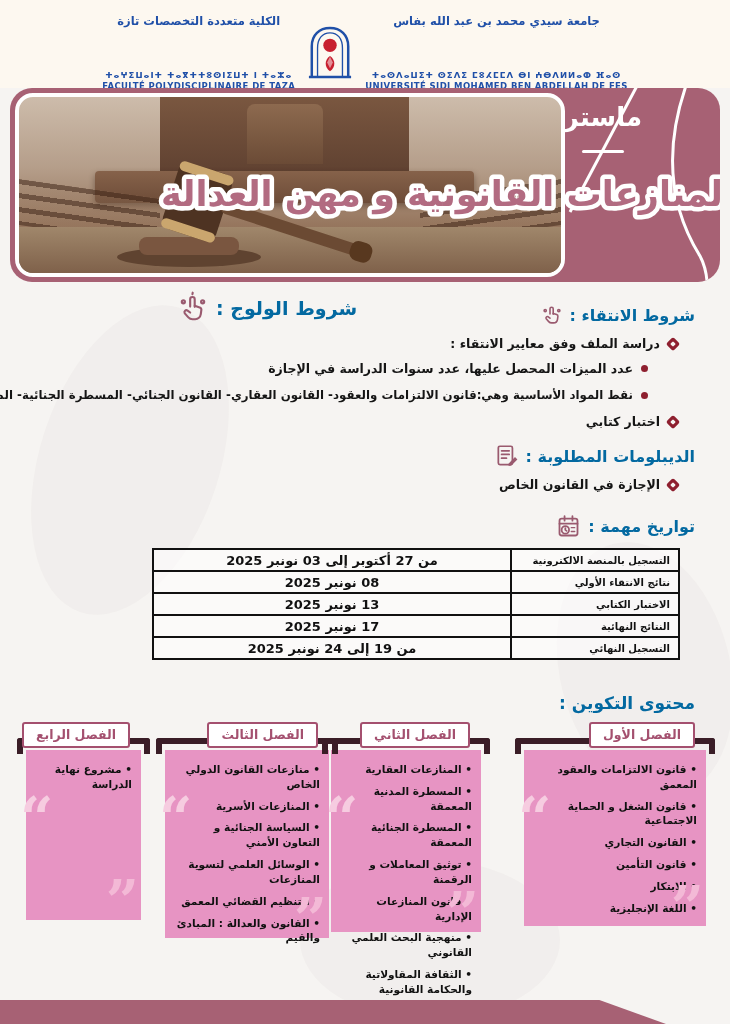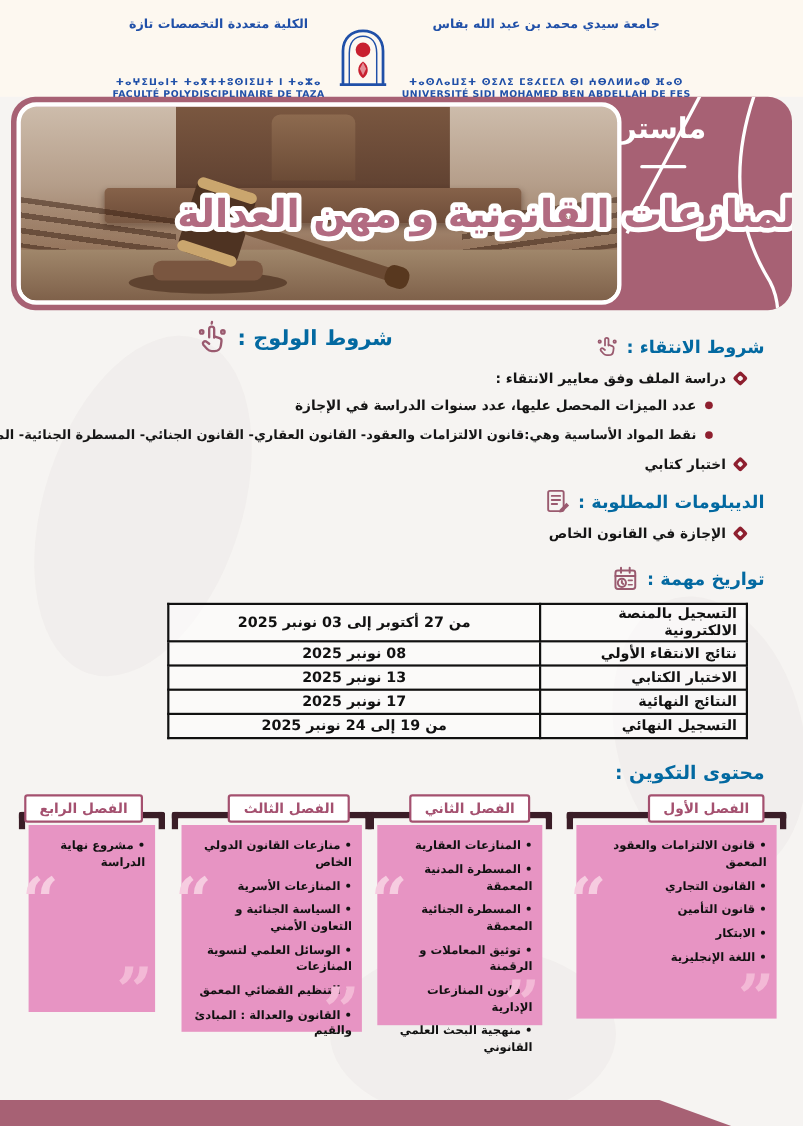--- a/index.html
+++ b/index.html
@@ -56,39 +56,39 @@
   
   .brow{position:absolute;display:flex;align-items:center;gap:8px;direction:rtl;color:#151515;font-weight:bold;font-size:12.5px;}
   .mk-diamond{width:10px;height:10px;flex:0 0 auto;position:relative;transform:rotate(45deg);background:#8e1f2f;border-radius:2px;}
   .mk-diamond::after{content:"";position:absolute;left:3px;top:3px;width:4px;height:4px;background:#f6f4f2;border-radius:1px;}
   .mk-dot{width:7px;height:7px;flex:0 0 auto;border-radius:50%;background:#8e1f2f;}
   .brow.long{font-size:11.8px;white-space:nowrap;}
 
   
   .dates-table{position:absolute;top:548px;right:50px;width:528px;border-collapse:collapse;direction:rtl;}
   .dates-table td{border:2px solid #111;height:22px;font-weight:bold;color:#111;background:rgba(255,255,255,.55);}
-  .dates-table td.lbl{width:188px;font-size:13px;text-align:right;padding:1px 8px 1px 2px;}
+  .dates-table td.lbl{width:168px;font-size:10px;text-align:right;padding:1px 8px 1px 2px;}
   .dates-table td.val{font-size:13px;text-align:center;direction:rtl;}
 
   
   .col{position:absolute;top:722px;display:flex;flex-direction:column;direction:rtl;}
   .col .tab{align-self:flex-start;margin-right:20px;background:#fff;border:2px solid #a4506f;
     border-radius:3px;color:#a4506f;font-weight:bold;font-size:12.5px;padding:3px 12px 4px;
     position:relative;z-index:2;white-space:nowrap;direction:rtl;}
   .col .bracket{height:16px;border:6px solid #3a1d27;border-bottom:none;border-radius:3px 3px 0 0;
     margin-top:-10px;position:relative;z-index:1;}
   .col .pinkbox{margin:-4px 9px 0;background:#e794c3;padding:12px 9px 8px;position:relative;z-index:0;}
   .col ul{margin:0;padding:0;list-style:none;}
   .col li{font-size:10.6px;font-weight:bold;color:#111;text-align:right;line-height:1.4;margin-bottom:7px;direction:rtl;}
   .col li::before{content:"• ";}
   .quote{position:absolute;font-family:"DejaVu Serif",serif;font-weight:bold;color:#f6cce0;font-size:58px;line-height:1;z-index:3;pointer-events:none;}
   .q-top{right:auto;left:-6px;top:40px;}
   .q-bot{right:2px;bottom:-10px;color:#f3b9d6;}
   .col1{right:15px;width:200px;}  .col1 .pinkbox{height:176px;}
-  .col2{right:228px;width:168px;justify-content:space-between;} .col2 .pinkbox{height:182px;}
+  .col2{right:240px;width:168px;justify-content:space-between;} .col2 .pinkbox{height:182px;}
   .col3{right:392px;width:182px;} .col3 .pinkbox{height:188px;}
   .col4{right:580px;width:133px;} .col4 .pinkbox{height:170px;}
 
   
   .footer{position:absolute;left:0;bottom:0;width:666px;height:24px;background:#a76174;
     clip-path:polygon(0 0,90% 0,100% 100%,0 100%);}
 </style>
 </head>
 <body>
 
@@ -248,20 +248,21 @@
     <span class="txt">محتوى التكوين :</span>
   </div>
 
   <div class="col col1">
     <div class="tab">الفصل الأول</div>
     <div class="bracket"></div>
     <div class="pinkbox">
       <span class="quote q-top">“</span>
       <ul>
         <li>قانون الالتزامات والعقود المعمق</li>
+        <li>قانون الشغل و الحماية الاجتماعية</li>
         <li>القانون التجاري</li>
         <li>قانون التأمين</li>
         <li>الابتكار</li>
         <li>اللغة الإنجليزية</li>
       </ul>
       <span class="quote q-bot">”</span>
     </div>
   </div>
 
   <div class="col col2">
@@ -269,20 +270,21 @@
     <div class="bracket"></div>
     <div class="pinkbox">
       <span class="quote q-top">“</span>
       <ul>
         <li>المنازعات العقارية</li>
         <li>المسطرة المدنية المعمقة</li>
         <li>المسطرة الجنائية المعمقة</li>
         <li>توثيق المعاملات و الرقمنة</li>
         <li>قانون المنازعات الإدارية</li>
         <li>منهجية البحث العلمي القانوني</li>
+        <li>الثقافة المقاولاتية والحكامة القانونية</li>
       </ul>
       <span class="quote q-bot">”</span>
     </div>
   </div>
 
   <div class="col col3">
     <div class="tab">الفصل الثالث</div>
     <div class="bracket"></div>
     <div class="pinkbox">
       <span class="quote q-top">“</span>

